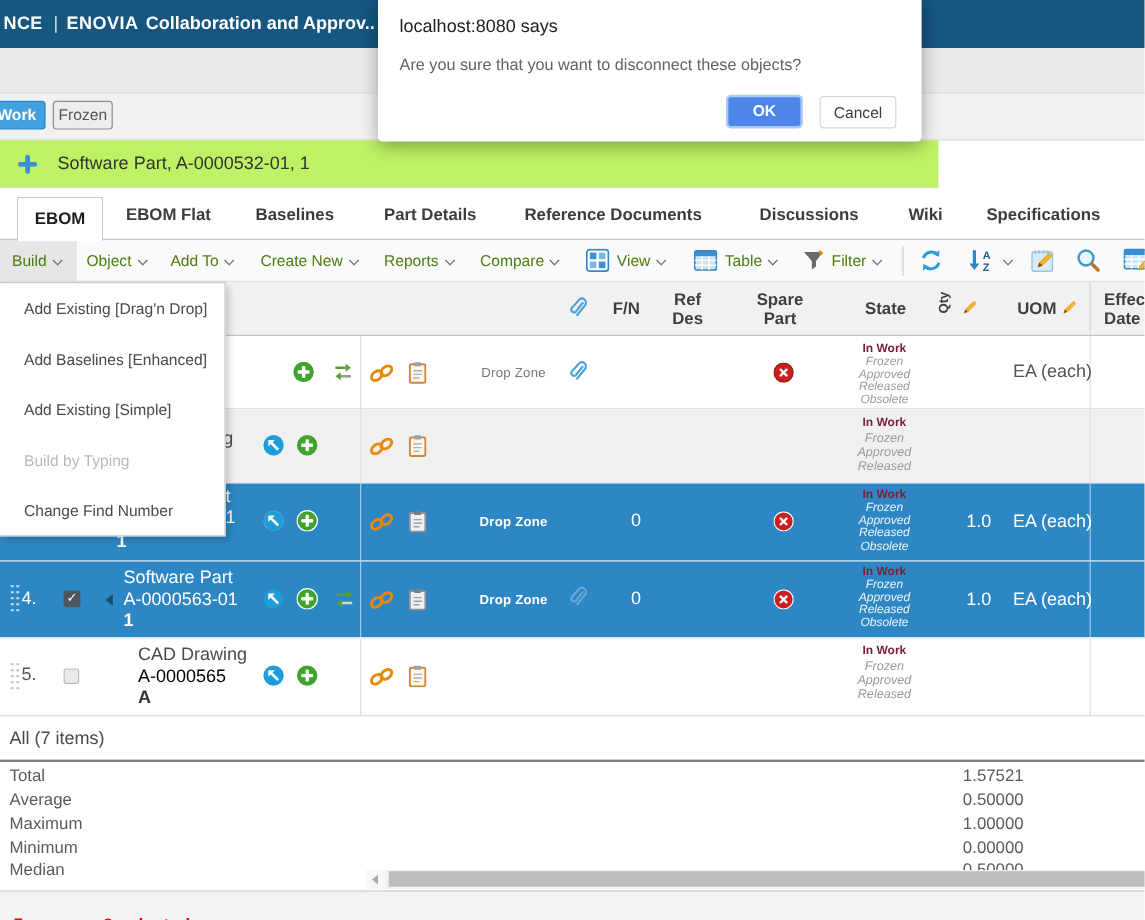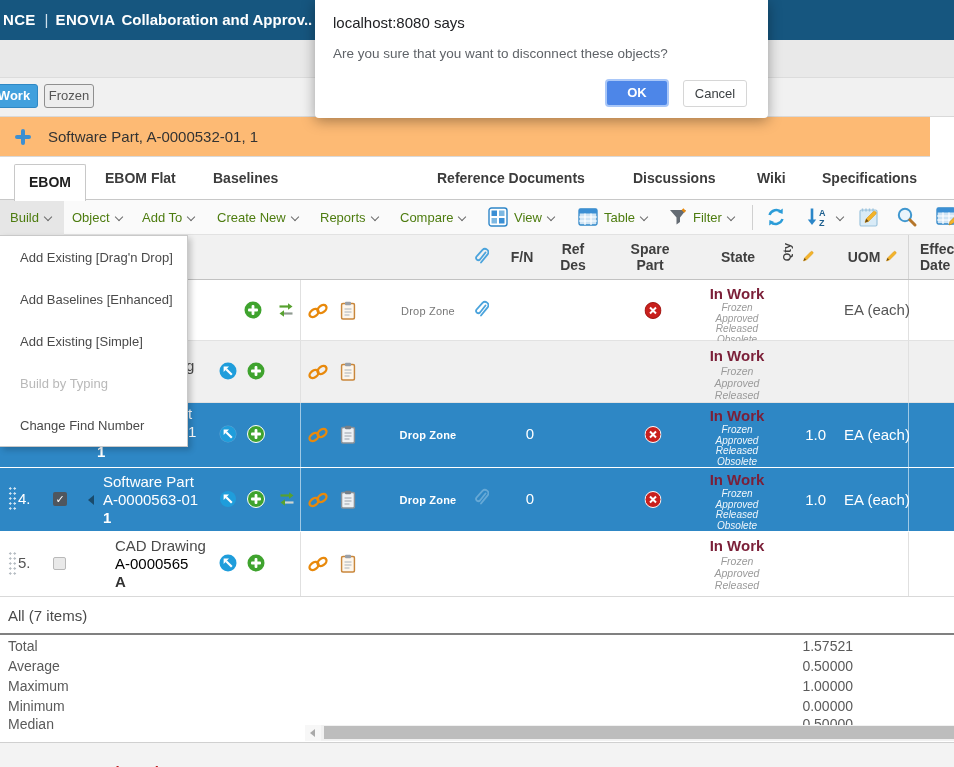--- a/index.html
+++ b/index.html
@@ -17,21 +17,21 @@
 
   
   .band1{position:absolute;left:0;top:40px;width:954px;height:38px;background:#e9e9e9;border-bottom:1px solid #dcdcdc;}
   .band2{position:absolute;left:0;top:78px;width:954px;height:39px;background:#f1f1f1;border-bottom:1px solid #d9d9d9;}
   .btn-work{position:absolute;left:-10px;top:6px;width:48px;height:24px;background:#41a0dd;border:1px solid #2f88c4;
     border-radius:3px;color:#fff;font-size:13px;font-weight:bold;text-align:center;line-height:22px;}
   .btn-frozen{position:absolute;left:44px;top:6px;width:50px;height:24px;background:#ededed;border:1px solid #8f8f8f;
     border-radius:3px;color:#555;font-size:13px;text-align:center;line-height:22px;}
 
   
-  .ctxrow{position:absolute;left:0;top:117px;width:930px;height:40px;background:#fdba74;border-bottom:1px solid #d9d9d9;}
+  .ctxrow{position:absolute;left:0;top:117px;width:782px;height:40px;background:#bef264;border-bottom:1px solid #d9d9d9;}
   .ctx-plus{position:absolute;left:15px;top:12px;width:16px;height:16px;}
   .ctx-plus i{position:absolute;background:#3d8fd1;border-radius:2px;}
   .ctx-plus .v{left:6px;top:0;width:4px;height:16px;}
   .ctx-plus .h{left:0;top:6px;width:16px;height:4px;}
   .ctx-title{position:absolute;left:48px;top:0;font-size:15px;color:#333;line-height:40px;}
 
   
   .tabbar{position:absolute;left:0;top:157px;width:954px;height:43px;background:#fff;border-bottom:1px solid #c8c8c8;}
   .tab{position:absolute;top:0;height:43px;line-height:43px;font-size:14px;font-weight:bold;color:#3c3c3c;cursor:default;}
   .tab.active{left:14px;top:7px;width:72px;height:37px;line-height:35px;text-align:center;background:#fff;
@@ -62,21 +62,21 @@
     font-size:11px;font-weight:bold;color:#3f3f3f;}
   .grow{position:absolute;left:0;width:954px;}
   .r-light{background:#fff;border-bottom:1px solid #e2e2e2;}
   .r-gray{background:#f0f0f0;border-bottom:1px solid #e2e2e2;}
   .r-sel{background:#2e87c5;border-bottom:1px solid #fff;color:#fff;}
   .cc{position:absolute;transform:translateX(-50%);}
   .vsep{position:absolute;top:0;bottom:0;width:1px;}
   .vsep.lt{background:#e0e0e0;}
   .vsep.bl{background:rgba(255,255,255,.55);}
   .state-blk{position:absolute;left:677px;width:120px;text-align:center;}
-  .state-top{font-size:15px;font-weight:bold;color:#7b1f38;text-align:center;}
+  .state-top{font-size:10px;font-weight:bold;color:#7b1f38;text-align:center;}
   .state-sub{font-size:10px;line-height:10.5px;font-style:italic;margin-top:1px;}
   .sub-lt{color:#9a9a9a;}
   .sub-bl{color:rgba(255,255,255,.92);}
   .dz{font-size:11px;letter-spacing:.2px;}
   .dz-lt{color:#777;}
   .dz-bl{color:#fff;font-weight:bold;}
   .qtyv{position:absolute;left:766px;width:60px;text-align:right;font-size:15px;}
   .uomv{position:absolute;left:817px;width:120px;text-align:center;font-size:15px;}
   .name-blk{position:absolute;font-size:15px;line-height:18px;}
   .rownum{position:absolute;left:18px;font-size:15px;}
@@ -139,20 +139,21 @@
         <i class="v"></i>
         <i class="h"></i>
       </span>
     <span class="ctx-title">Software Part, A-0000532-01, 1</span>
   </div>
 
   <div class="tabbar">
     <div class="tab active">EBOM</div>
     <div class="tab" style="left:105px">EBOM Flat</div>
     <div class="tab" style="left:213px">Baselines</div>
+    <div class="tab" style="left:320px">Part Details</div>
     <div class="tab" style="left:633px">Discussions</div>
     <div class="tab" style="left:437px">Reference Documents</div>
     <div class="tab" style="left:757px">Wiki</div>
     <div class="tab" style="left:822px">Specifications</div>
   </div>
 
   <div class="toolbar">
     <div class="build-hl"></div>
     <span class="tb-btn" style="left:10px"><span>Build</span><span class="chev"></span></span>
     <span class="tb-btn" style="left:72px"><span>Object</span><span class="chev"></span></span>

